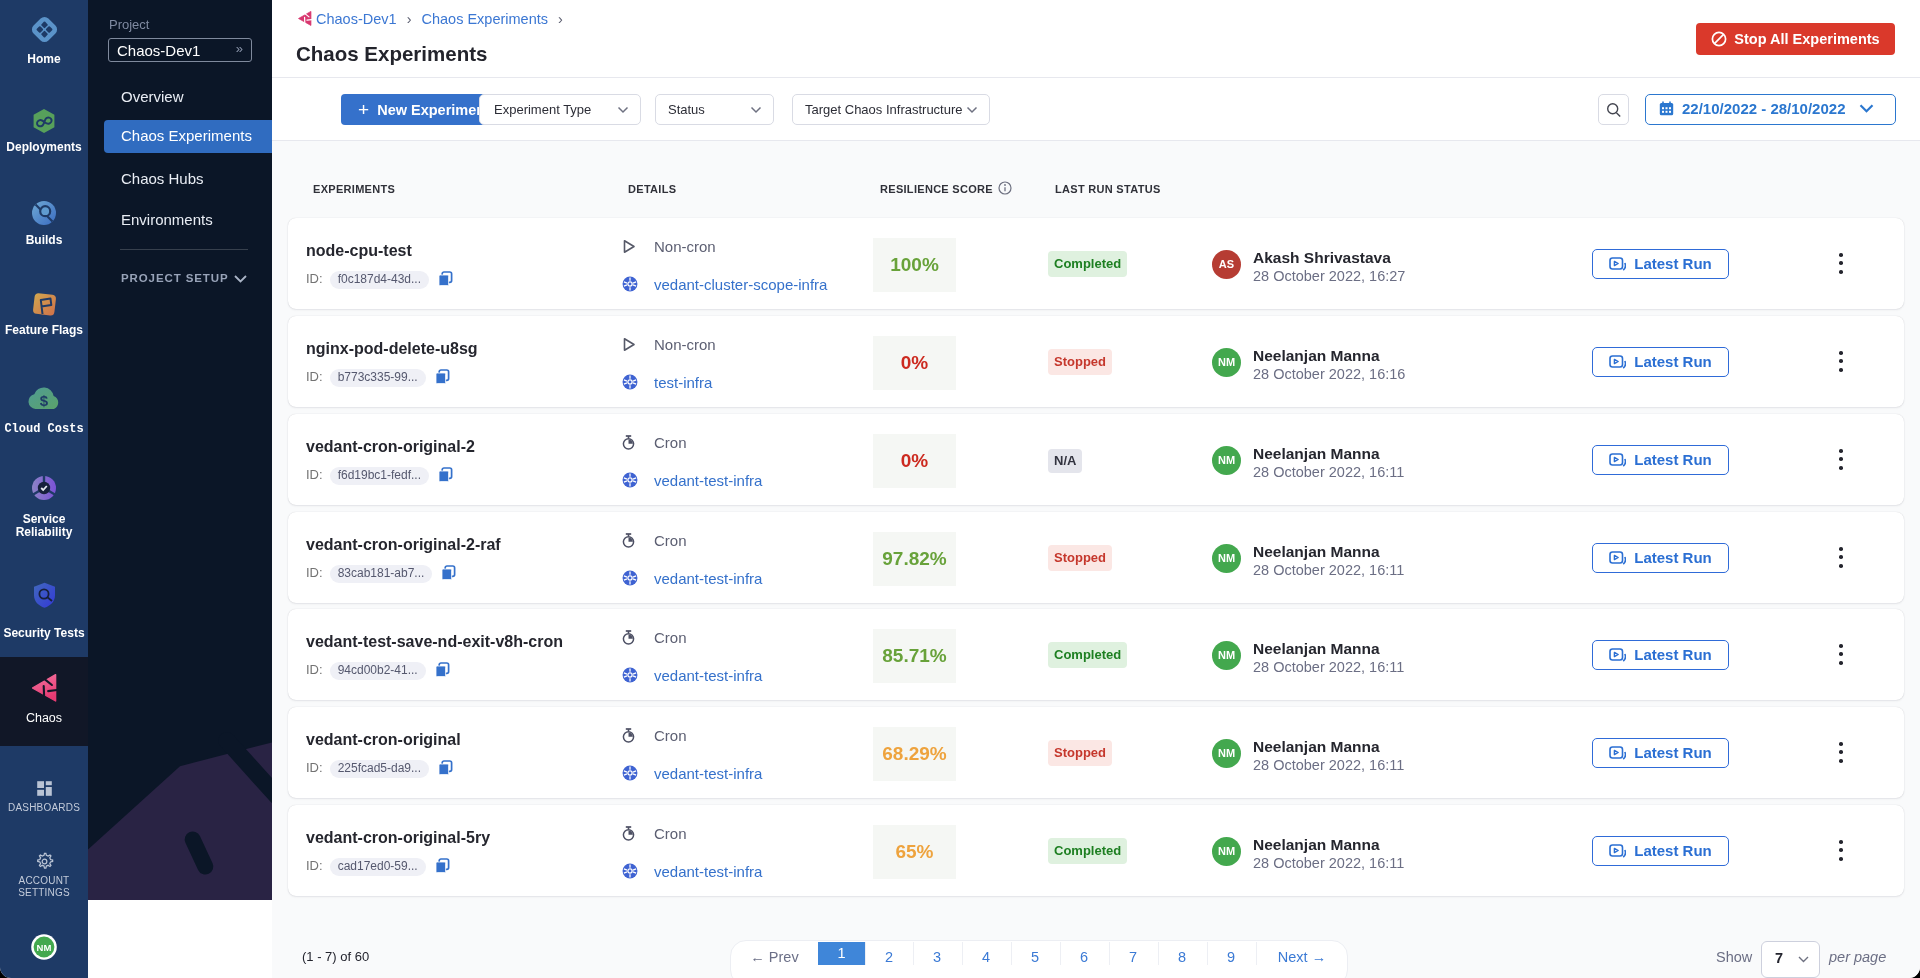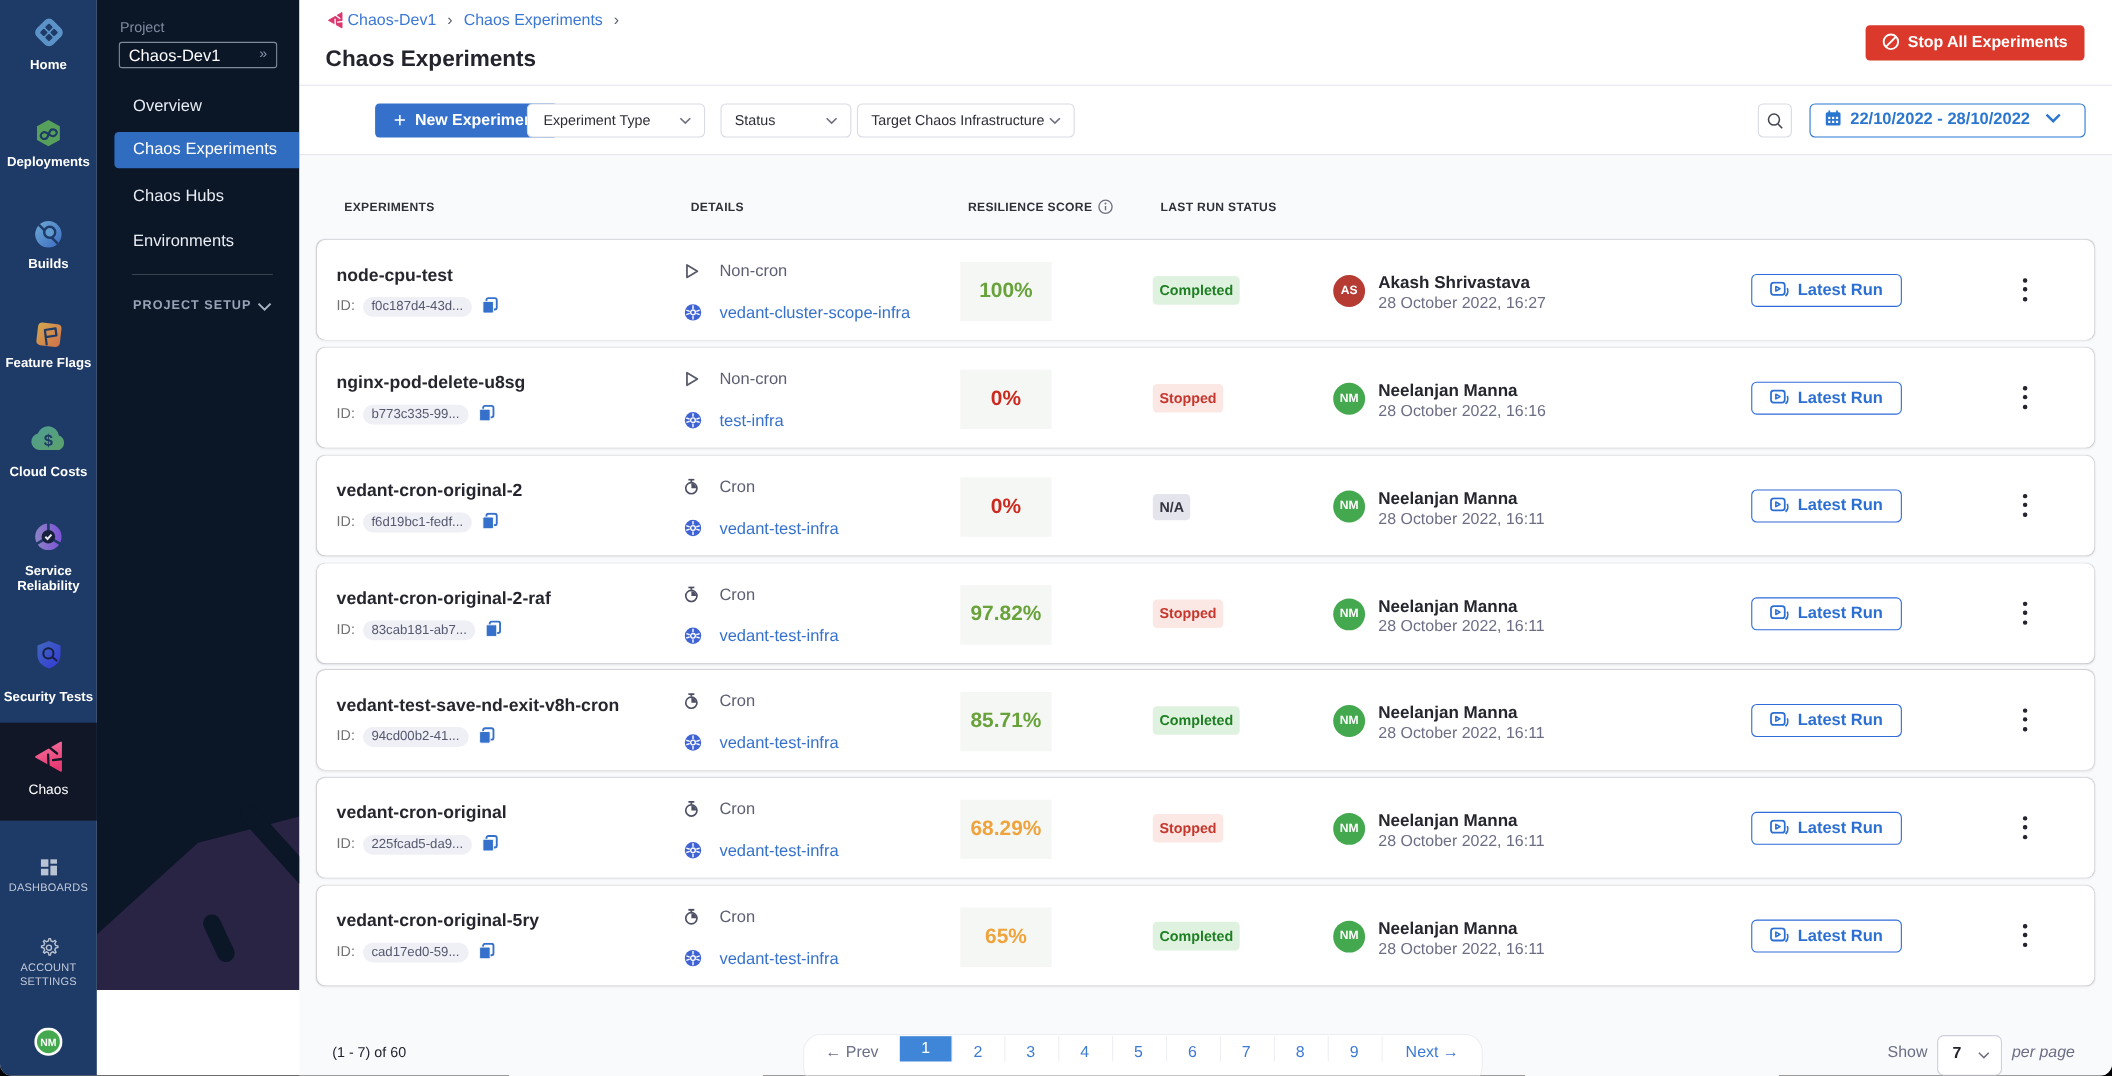--- a/index.html
+++ b/index.html
@@ -94,21 +94,21 @@
             <circle cx="8" cy="8" r="6.6" fill="none" stroke="#fff" stroke-width="1.7"></circle>
             <line x1="3.4" y1="12.6" x2="12.6" y2="3.4" stroke="#fff" stroke-width="1.7"></line>
           </svg>Stop All Experiments</div>
     <div class="btn-blue"><span style="font-weight:normal;font-size:19px;vertical-align:-1.5px;">+</span>&nbsp; New Experiment</div>
     <div class="drop" style="left:207px;width:162px;padding-left:14px;">Experiment Type<svg class="chev2" width="12" height="8" viewBox="0 0 12 8">
             <path d="M1.5 1.5 L6 6 L10.5 1.5" fill="none" stroke="#6e7181" stroke-width="1.5"></path>
           </svg></div>
     <div class="drop" style="left:383px;width:119px;padding-left:12px;">Status<svg class="chev2" width="12" height="8" viewBox="0 0 12 8">
             <path d="M1.5 1.5 L6 6 L10.5 1.5" fill="none" stroke="#6e7181" stroke-width="1.5"></path>
           </svg></div>
-    <div class="drop" style="left:507px;width:198px;padding-left:12px;">Target Chaos Infrastructure<svg class="chev2" width="12" height="8" viewBox="0 0 12 8">
+    <div class="drop" style="left:520px;width:198px;padding-left:12px;">Target Chaos Infrastructure<svg class="chev2" width="12" height="8" viewBox="0 0 12 8">
             <path d="M1.5 1.5 L6 6 L10.5 1.5" fill="none" stroke="#6e7181" stroke-width="1.5"></path>
           </svg></div>
     <div class="searchbox"><svg width="16" height="16" viewBox="0 0 16 16" style="margin:6.5px 0 0 6.5px;">
             <circle cx="6.7" cy="6.7" r="5" fill="none" stroke="#43454f" stroke-width="1.4"></circle>
             <line x1="10.4" y1="10.8" x2="14.2" y2="14.6" stroke="#43454f" stroke-width="1.4"></line>
           </svg></div>
     <div class="datebox"><svg width="15" height="15" viewBox="0 0 15 15" style="vertical-align:-2px;margin:0 8px 0 13px;">
             <rect x="0.8" y="2" width="13.4" height="12.2" rx="1.5" fill="#2b77cf"></rect>
             <line x1="4" y1="0.5" x2="4" y2="3.5" stroke="#2b77cf" stroke-width="1.6"></line>
             <line x1="11" y1="0.5" x2="11" y2="3.5" stroke="#2b77cf" stroke-width="1.6"></line>
@@ -511,21 +511,21 @@
             <defs>
               <linearGradient id="cg1" x1="0" y1="0" x2="1" y2="1">
                 <stop offset="0" stop-color="#4f9c94"></stop>
                 <stop offset="1" stop-color="#5ba26a"></stop>
               </linearGradient>
             </defs>
             <path d="M8.5 23 a7.5 7.5 0 0 1 -1.2-14.8 A10 10 0 0 1 26.6 10 a7 7 0 0 1 0.4 13 Z" fill="url(#cg1)"></path>
             <text x="17" y="19.5" font-size="15" font-weight="bold" fill="#1e3a66" text-anchor="middle" font-family="Liberation Sans">$</text>
           </svg>
         </div>
-    <div class="mod lbl" style="top:423px;">Cloud Costs</div>
+    <div class="mod lbl" style="top:423px;font-family:Liberation Mono, monospace;">Cloud Costs</div>
     <div class="mod" style="top:475px;">
           <svg width="26" height="26" viewBox="0 0 26 26" style="display:block;margin:0 auto;">
             <defs>
               <linearGradient id="sg1" x1="0" y1="0" x2="1" y2="0">
                 <stop offset="0" stop-color="#8d83c6"></stop>
                 <stop offset="1" stop-color="#7a52d6"></stop>
               </linearGradient>
             </defs>
             <circle cx="13" cy="13" r="12" fill="url(#sg1)"></circle>
             <g stroke="#1e3a66" stroke-width="2.4">

